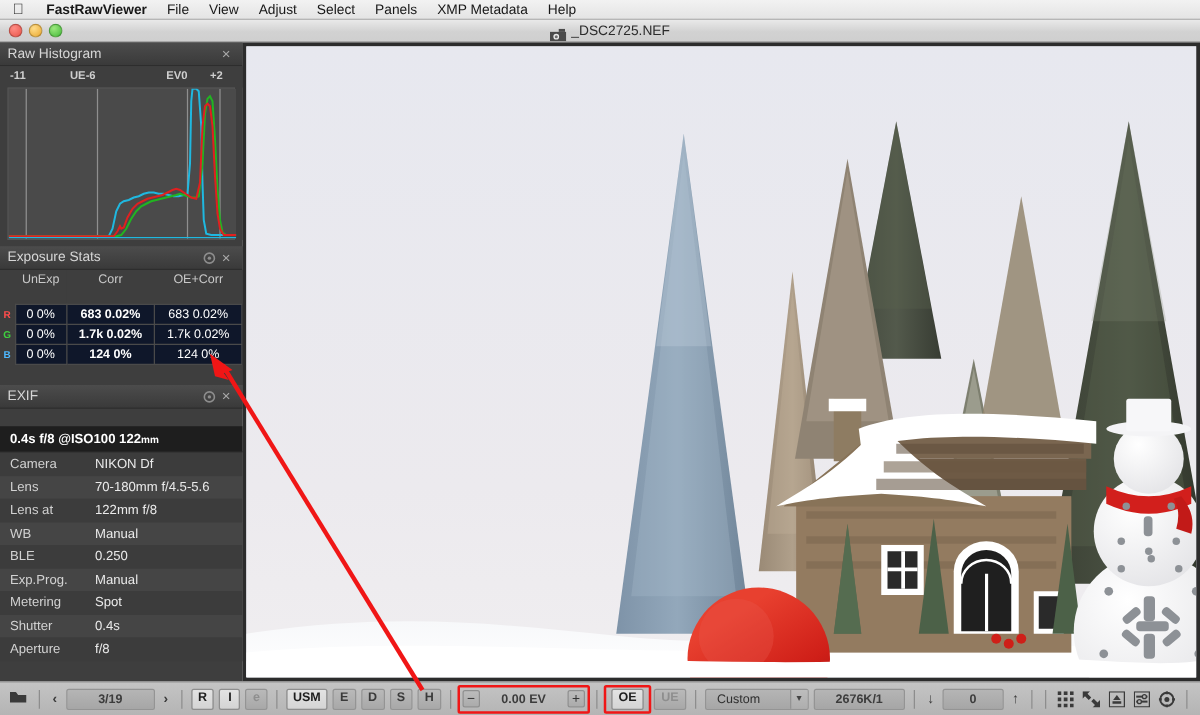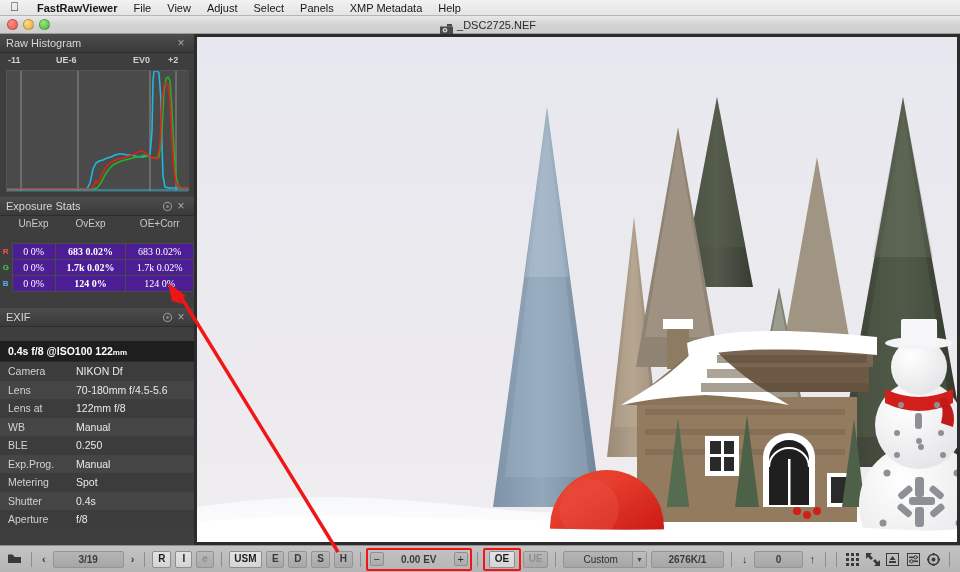--- a/index.html
+++ b/index.html
@@ -72,21 +72,21 @@
   .stats-table{ width:100%; border-collapse:collapse; font-size:10px; }
   .stats-table th{
     color:#c9c9c9; font-weight:normal; font-size:10px; text-align:center;
     padding:2px 0 14px; background:#3e3e3e;
   }
   .stats-table td{ text-align:center; padding:0; height:15px; }
   .stats-table tr td.chan{
     width:10px; font-size:8px; font-weight:bold; text-align:center;
   }
   .chan.r{ color:#ff4d4d; } .chan.g{ color:#3fd13f; } .chan.b{ color:#4db8ff; }
-  .cell{ background:#4c1d95; color:#fff; height:15px; line-height:15px; border:1px solid #4a4a4a;font-family:Liberation Serif, serif; }
+  .cell{ background:#0f172a; color:#fff; height:15px; line-height:15px; border:1px solid #4a4a4a; }
   .cell.hl{ font-weight:bold; }
   .stats-filler{ height:16px; background:#3e3e3e; }
 
   
   .exif-summary{
     background:#1e1e1e; color:#fff; font-size:10.5px; font-weight:bold;
     padding:4px 8px; border-bottom:1px solid #2a2a2a;margin-top:14px;
   }
   .exif-summary .sm{ font-size:8px; }
   .exif-row{ display:flex; height:18.5px; align-items:center; font-size:10.5px; }
@@ -132,21 +132,21 @@
   .folder-ico{ margin:0 4px 0 2px; }
   .step{
     width:14px; height:14px; background:linear-gradient(to bottom,#bcbcbc,#ababab);
     border:1px solid #8f8f8f; border-radius:2px; font-size:11px; color:#333;
     display:inline-flex; align-items:center; justify-content:center; line-height:1;
   }
   .redbox{ border:2px solid #f01616; border-radius:2px; padding:1px 2px; display:inline-flex; align-items:center; }
   .combo{
     height:17px; width:86px; background:linear-gradient(to bottom,#b5b5b5,#a6a6a6);
     border:1px solid #949494; border-radius:2px; display:flex; align-items:center;
-    font-size:10px; color:#2e2e2e; padding-left:19px; margin:10px 2px;
+    font-size:10px; color:#2e2e2e; padding-left:9px; margin:10px 2px;
   }
   .combo .cb-arrow{
     margin-left:auto; width:14px; height:15px; background:linear-gradient(to bottom,#bdbdbd,#aeaeae);
     border-left:1px solid #949494; display:flex; align-items:center; justify-content:center; font-size:7px; color:#444;
   }
   .icobtn{ width:15px; height:15px; display:inline-flex; align-items:center; justify-content:center; margin:0 3px; }
 
   
   .annot{ position:absolute; left:0; top:0; width:960px; height:572px; pointer-events:none; }
 </style>
@@ -226,21 +226,21 @@
           </svg>
       </span>
       <span class="hd-ico x">×</span>
     </div>
     <div class="stats">
       <table class="stats-table">
         <tbody>
             <tr>
           <th style="width:12px"></th>
           <th>UnExp</th>
-          <th>OvExp</th>
+          <th>Corr</th>
           <th>OE+Corr</th>
         </tr>
         <tr>
           <td class="chan r">R</td>
           <td class="cell">0 0%</td>
           <td class="cell hl">683 0.02%</td>
           <td class="cell">683 0.02%</td>
         </tr>
         <tr>
           <td class="chan g">G</td>

